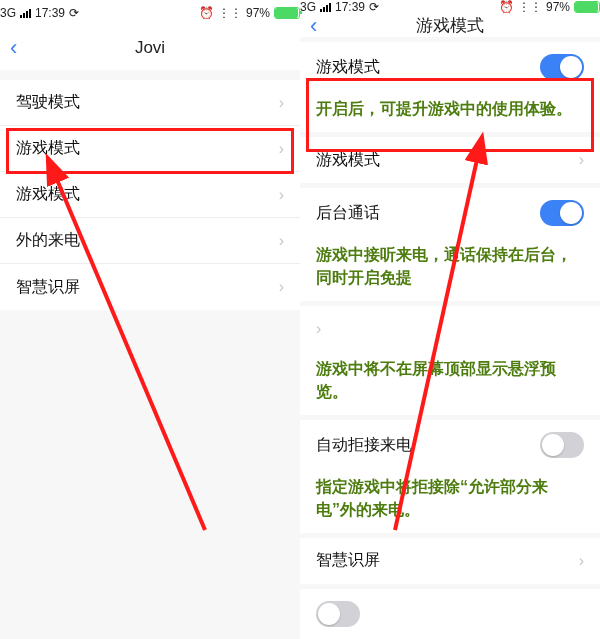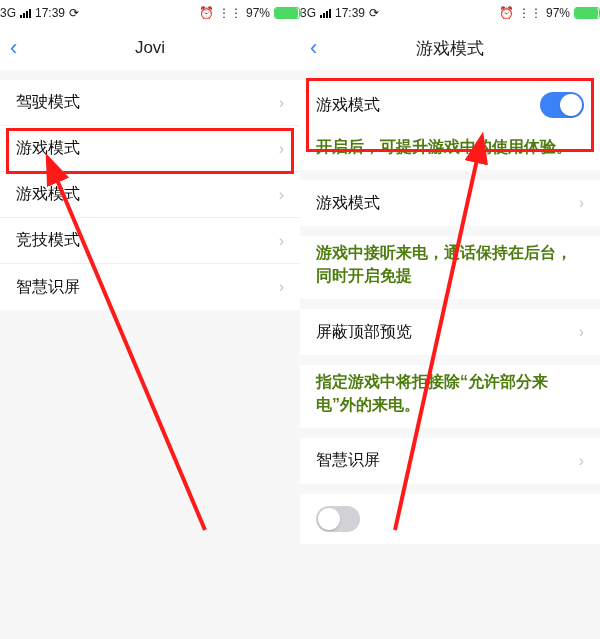--- a/index.html
+++ b/index.html
@@ -145,21 +145,21 @@
     </div>
     <div class="row">
       <span class="row-title">游戏模式</span>
       <span class="chevron">›</span>
     </div>
     <div class="row">
       <span class="row-title">游戏模式</span>
       <span class="chevron">›</span>
     </div>
     <div class="row">
-      <span class="row-title">竞技模式</span>
+      <span class="row-title">外的来电</span>
       <span class="chevron">›</span>
     </div>
     <div class="row noborder">
       <span class="row-title">智慧识屏</span>
       <span class="chevron">›</span>
     </div>
   </div>
 </div>
 
 <div class="screen">
@@ -203,33 +203,45 @@
 
   <div class="list">
     <div class="row noborder">
       <span class="row-title">游戏模式</span>
       <span class="chevron">›</span>
     </div>
   </div>
   <div class="section-gap"></div>
 
   <div class="list">
+    <div class="row noborder">
+      <span class="row-title">后台通话</span>
+      <span class="toggle on">
+          <span class="knob"></span>
+        </span>
+    </div>
     <div class="row-sub">游戏中接听来电，通话保持在后台，同时开启免提</div>
   </div>
   <div class="section-gap"></div>
 
   <div class="list">
     <div class="row noborder">
-      <span class="row-title">屏蔽顶部预览</span>
-      <span class="chevron">›</span>
-    </div>
-  </div>
-  <div class="section-gap"></div>
-
-  <div class="list">
+      <span class="chevron">›</span>
+    </div>
+    <div class="row-sub">游戏中将不在屏幕顶部显示悬浮预览。</div>
+  </div>
+  <div class="section-gap"></div>
+
+  <div class="list">
+    <div class="row noborder">
+      <span class="row-title">自动拒接来电</span>
+      <span class="toggle off">
+          <span class="knob"></span>
+        </span>
+    </div>
     <div class="row-sub">指定游戏中将拒接除“允许部分来电”外的来电。</div>
   </div>
   <div class="section-gap"></div>
 
   <div class="list">
     <div class="row noborder">
       <span class="row-title">智慧识屏</span>
       <span class="chevron">›</span>
     </div>
   </div>

